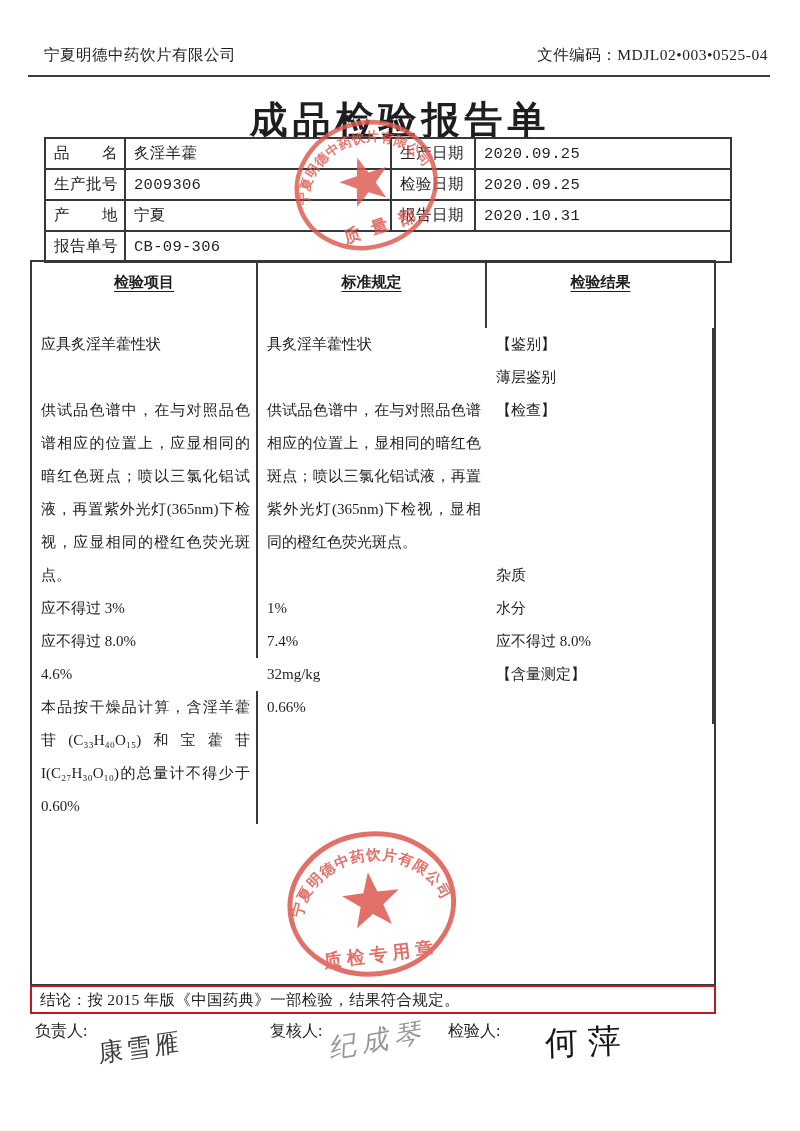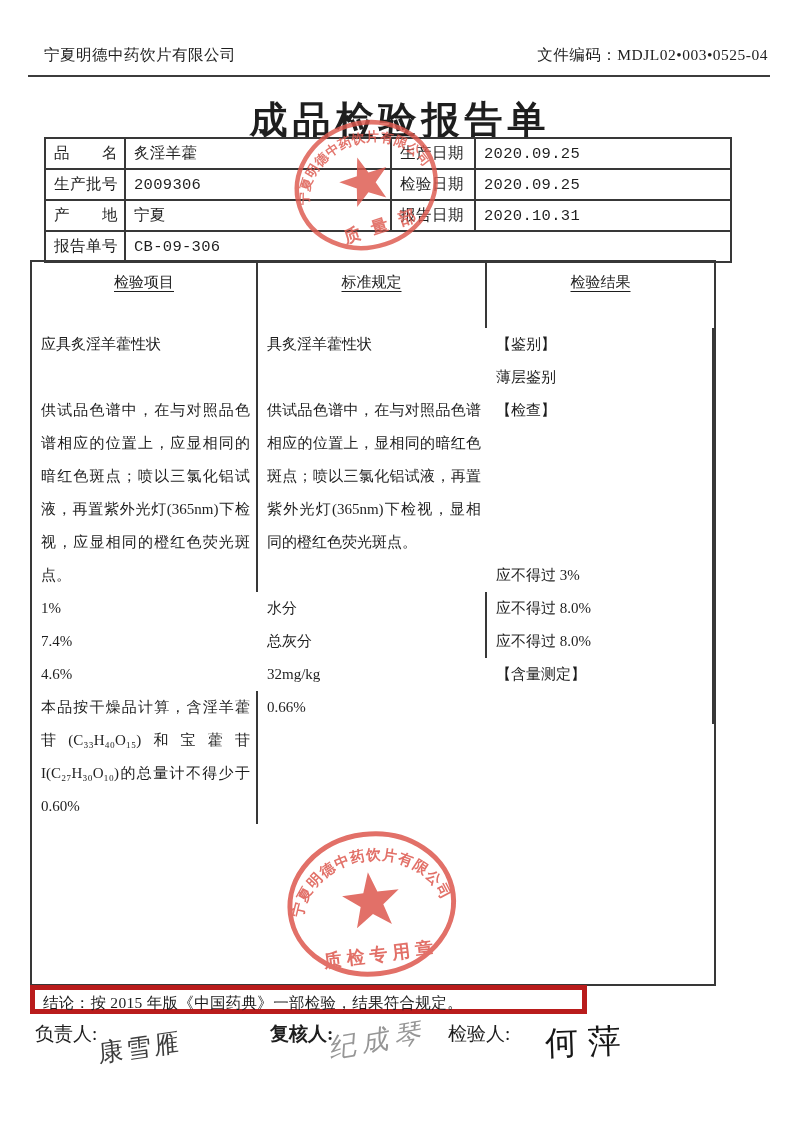--- a/index.html
+++ b/index.html
@@ -35,32 +35,32 @@
     border:2px solid #383838;
     display:grid; grid-template-columns:226px 229px 1fr;
     grid-template-rows:40px 26px 33px 33px 165px 33px 33px 33px 33px 33px 100px auto;
     font-size:15px;
   }
   .results > div { padding:0 6px 0 9px; line-height:33px; }
   .results > .c1, .results > .c2 { border-right:2px solid #383838; }
   .results > .head {
     text-align:center; line-height:40px; padding:0;
   }
-  .results .head span { text-decoration:underline; text-underline-offset:4px; }
+  .results .head span { text-decoration:underline; text-underline-offset:4px;font-weight:bold; }
   .para { text-align:justify; padding-right:8px; }
   
   .conclusion {
-    position:absolute; left:30px; top:985px; width:557px; height:29px;
-    border:5px solid #b91c1c; line-height:26px; padding-left:8px;
+    position:absolute; left:30px; top:985px; width:686px; height:29px;
+    border:2px solid #b91c1c; line-height:26px; padding-left:8px;
     font-size:15.5px; letter-spacing:.3px;
   }
   
-  .sig-label { position:absolute; font-size:19px; top:1021px; }
+  .sig-label { position:absolute; font-size:16px; top:1021px; }
   .sig-label.l1 { left:35px; }
-  .sig-label.l2 { left:270px;font-weight:bold; }
+  .sig-label.l2 { left:270px; }
   .sig-label.l3 { left:448px; }
   .signature { position:absolute; white-space:nowrap; }
   .sig1 { left:98px;  top:1031px; font-size:25px; color:#3d3d3d;
           transform:rotate(-8deg) skewX(-4deg); letter-spacing:3px; }
   .sig2 { left:330px; top:1022px; font-size:27px; color:#969696;
           transform:rotate(-10deg) skewX(-14deg); letter-spacing:6px; }
   .sig3 { left:545px; top:1020px; font-size:33px; color:#161616;
           transform:rotate(-2deg); letter-spacing:10px; }
   
   .stamp { position:absolute; z-index:6; pointer-events:none; }
@@ -131,28 +131,28 @@
     <div class="c3"></div>
 
     <div class="c1">薄层鉴别</div>
     <div class="c2 para">供试品色谱中，在与对照品色谱相应的位置上，应显相同的暗红色斑点；喷以三氯化铝试液，再置紫外光灯(365nm)下检视，应显相同的橙红色荧光斑点。</div>
     <div class="c3 para">供试品色谱中，在与对照品色谱相应的位置上，显相同的暗红色斑点；喷以三氯化铝试液，再置紫外光灯(365nm)下检视，显相同的橙红色荧光斑点。</div>
 
     <div class="c1">【检查】</div>
     <div class="c2"></div>
     <div class="c3"></div>
 
+    <div class="c1">杂质</div>
     <div class="c2">应不得过 3%</div>
     <div class="c3">1%</div>
 
     <div class="c1">水分</div>
     <div class="c2">应不得过 8.0%</div>
     <div class="c3">7.4%</div>
 
-    <div class="c1">总灰分</div>
     <div class="c2">应不得过 8.0%</div>
     <div class="c3">4.6%</div>
 
     <div class="c3">32mg/kg</div>
 
     <div class="c1">【含量测定】</div>
     <div class="c2 para">本品按干燥品计算，含淫羊藿苷(C₃₃H₄₀O₁₅)和宝藿苷I(C₂₇H₃₀O₁₀)的总量计不得少于 0.60%</div>
     <div class="c3">0.66%</div>
 
     <div class="c1"></div>

